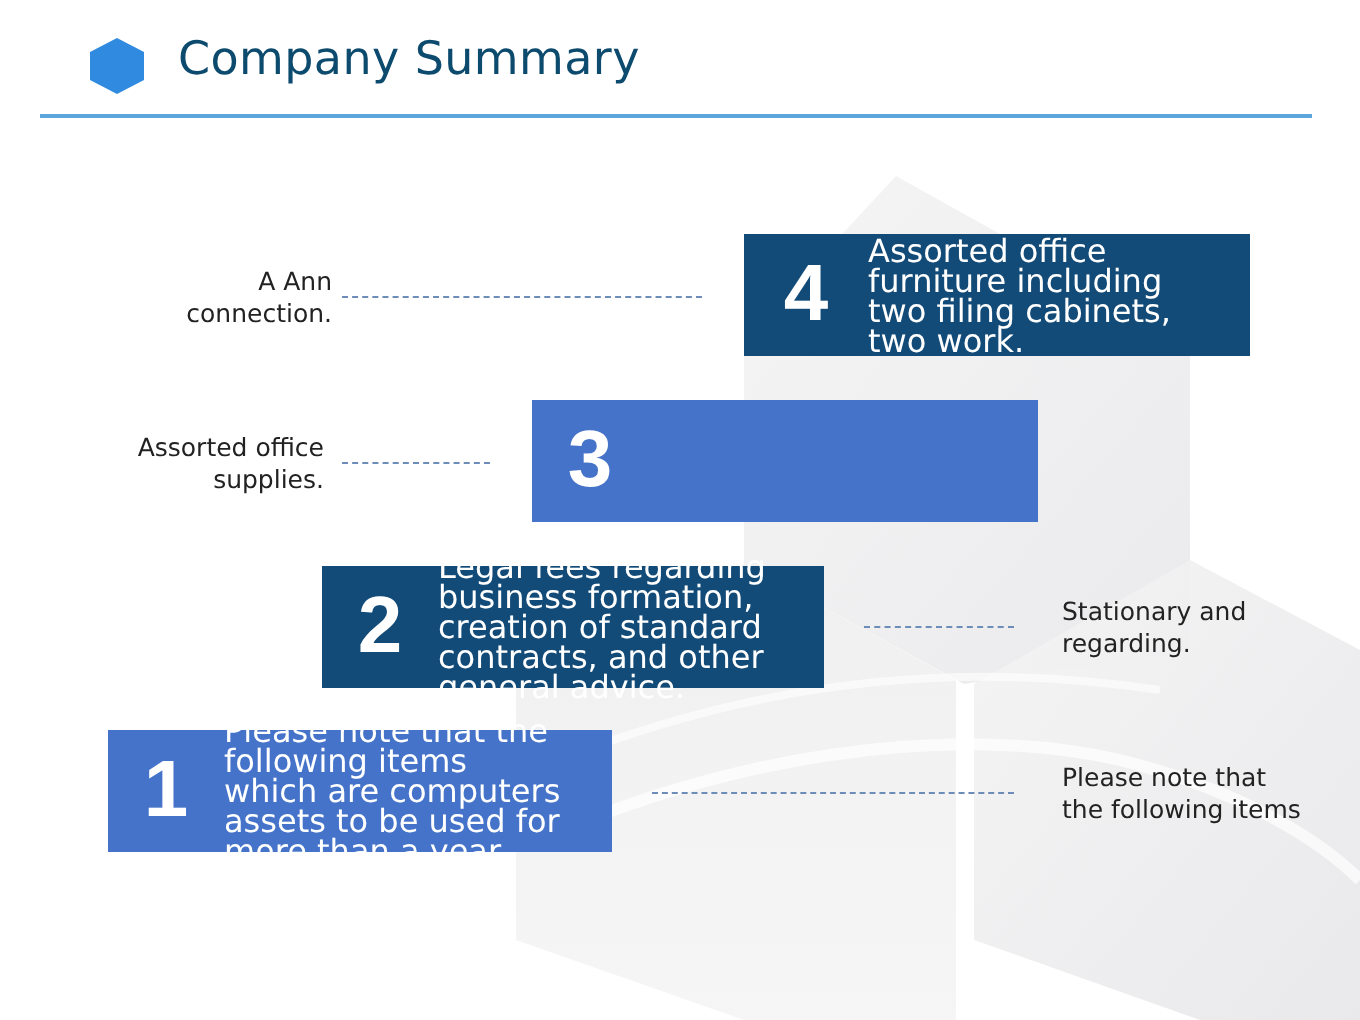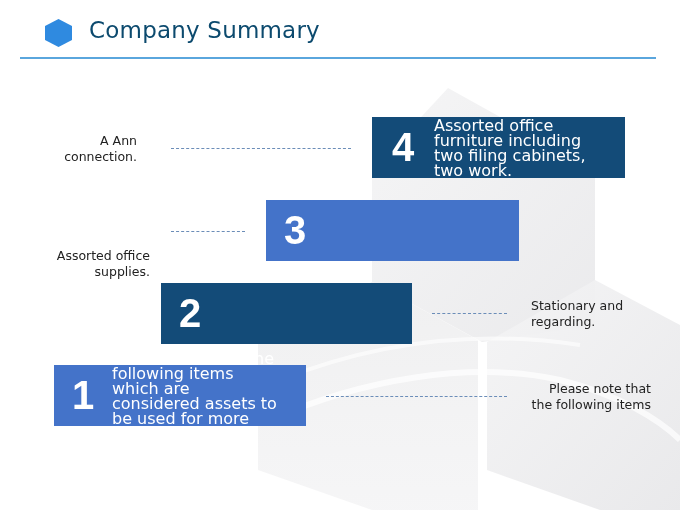--- a/index.html
+++ b/index.html
@@ -30,24 +30,24 @@
   .box .txt { font-size: 16px; line-height: 15px; padding-right: 24px; }
 
   #box4 { left: 372px; top: 117px; width: 253px; }
   #box4 .num { width: 62px; margin-left: 0px; }
   #box3 { left: 266px; top: 200px; width: 253px; }
   #box2 { left: 161px; top: 283px; width: 251px; }
   #box1 { left: 54px; top: 365px; width: 252px; }
 
   .label { position: absolute; font-size: 12.5px; line-height: 16px; color: #222; }
   .label.right-al { text-align: right; }
-  #lab4 { left: 47px; top: 133px; width: 90px; }
-  #lab3 { left: 40px; top: 216px; width: 110px; margin-top: 32px; }
+  #lab4 { left: 76px; top: 133px; width: 90px; }
+  #lab3 { left: 52px; top: 216px; width: 110px; }
   #lab2 { left: 531px; top: 298px; width: 120px; }
-  #lab1 { left: 531px; top: 381px; width: 120px; text-align: right; }
+  #lab1 { left: 531px; top: 381px; width: 120px; }
 
   .dash { position: absolute; height: 0; border-top: 1px dashed #6b8db8; }
   #dash4 { left: 171px; top: 148px; width: 180px; }
   #dash3 { left: 171px; top: 231px; width: 74px; }
   #dash2 { left: 432px; top: 313px; width: 75px; }
   #dash1 { left: 326px; top: 396px; width: 181px; }
 </style>
 </head>
 <body>
 
@@ -83,22 +83,23 @@
 <div class="label right-al" id="lab4">A Ann connection.</div>
 
 <div class="box light" id="box3">
   <div class="num">3</div>
 </div>
 <div class="dash" id="dash3"></div>
 <div class="label right-al" id="lab3">Assorted office supplies.</div>
 
 <div class="box dark" id="box2">
   <div class="num">2</div>
+  <div class="txt">Legal fees regarding business formation, creation of standard contracts, and other general advice.</div>
 </div>
 <div class="dash" id="dash2"></div>
 <div class="label" id="lab2">Stationary and regarding.</div>
 
 <div class="box light" id="box1">
   <div class="num">1</div>
-  <div class="txt">Please note that the following items which are considered assets to be used for more than a year.</div>
+  <div class="txt">Please note that the following items which are computers assets to be used for more than a year.</div>
 </div>
 <div class="dash" id="dash1"></div>
 <div class="label" id="lab1">Please note that the following items</div>
 
 </body></html>

